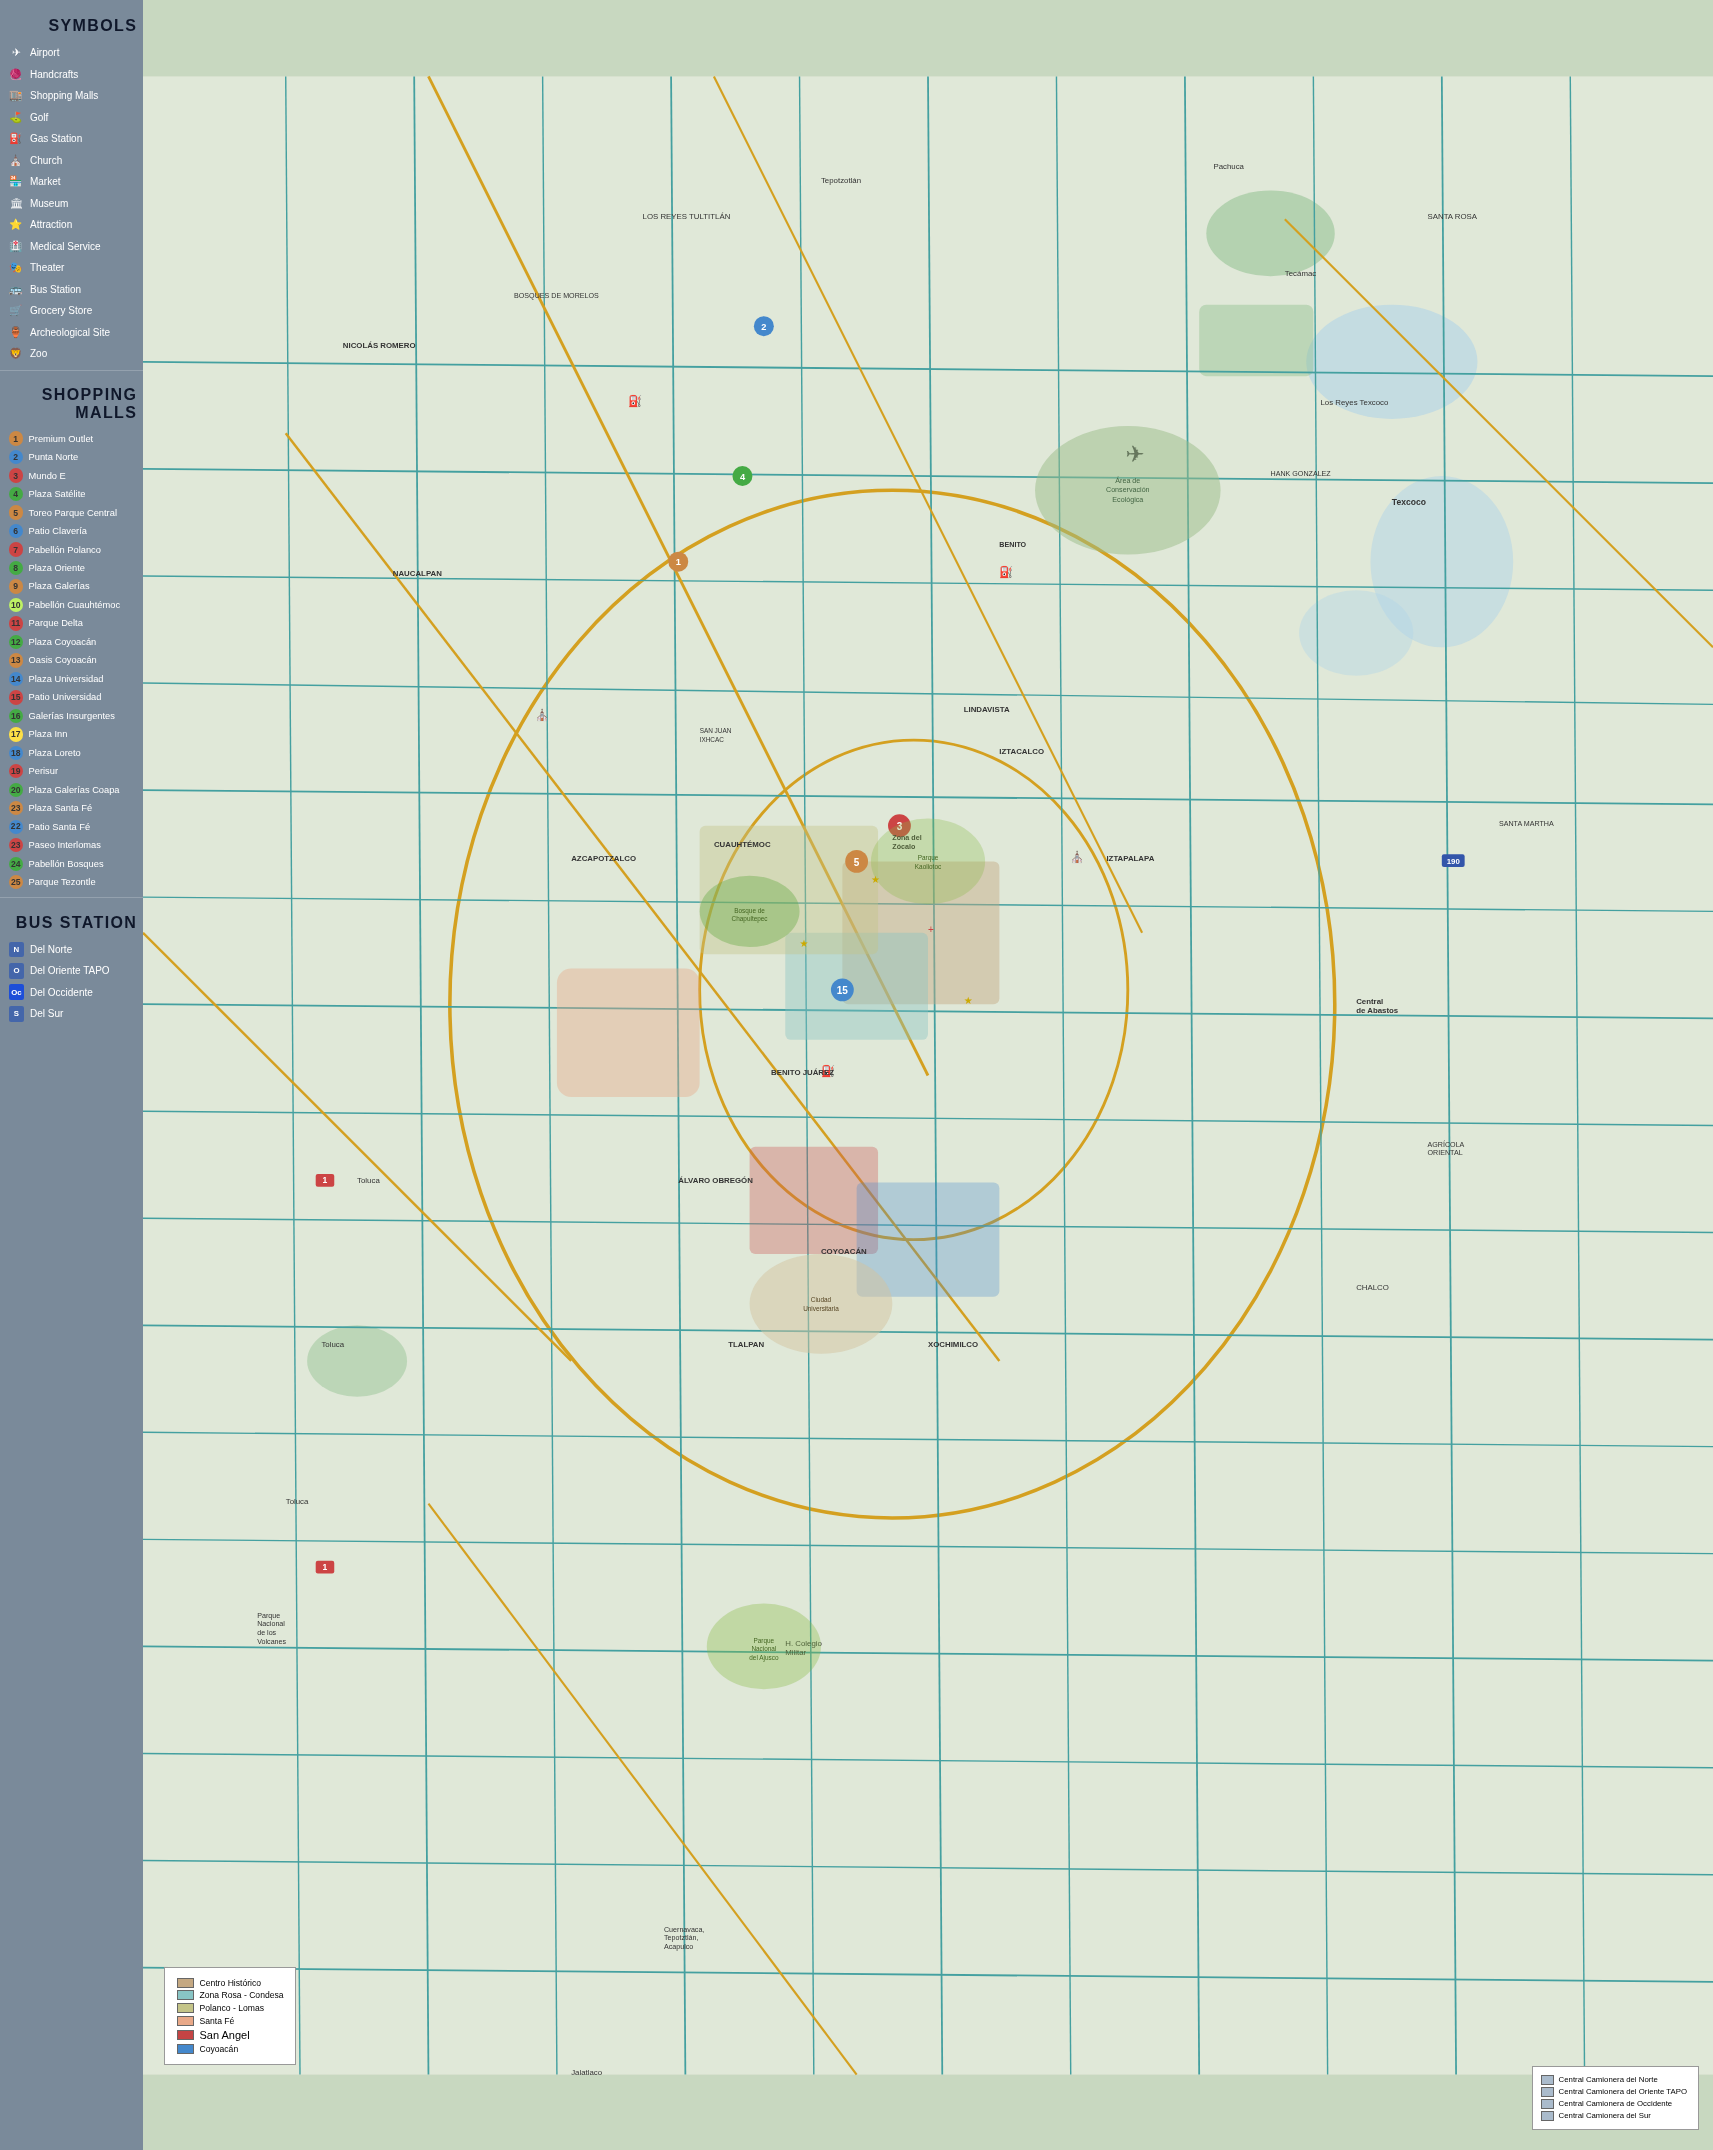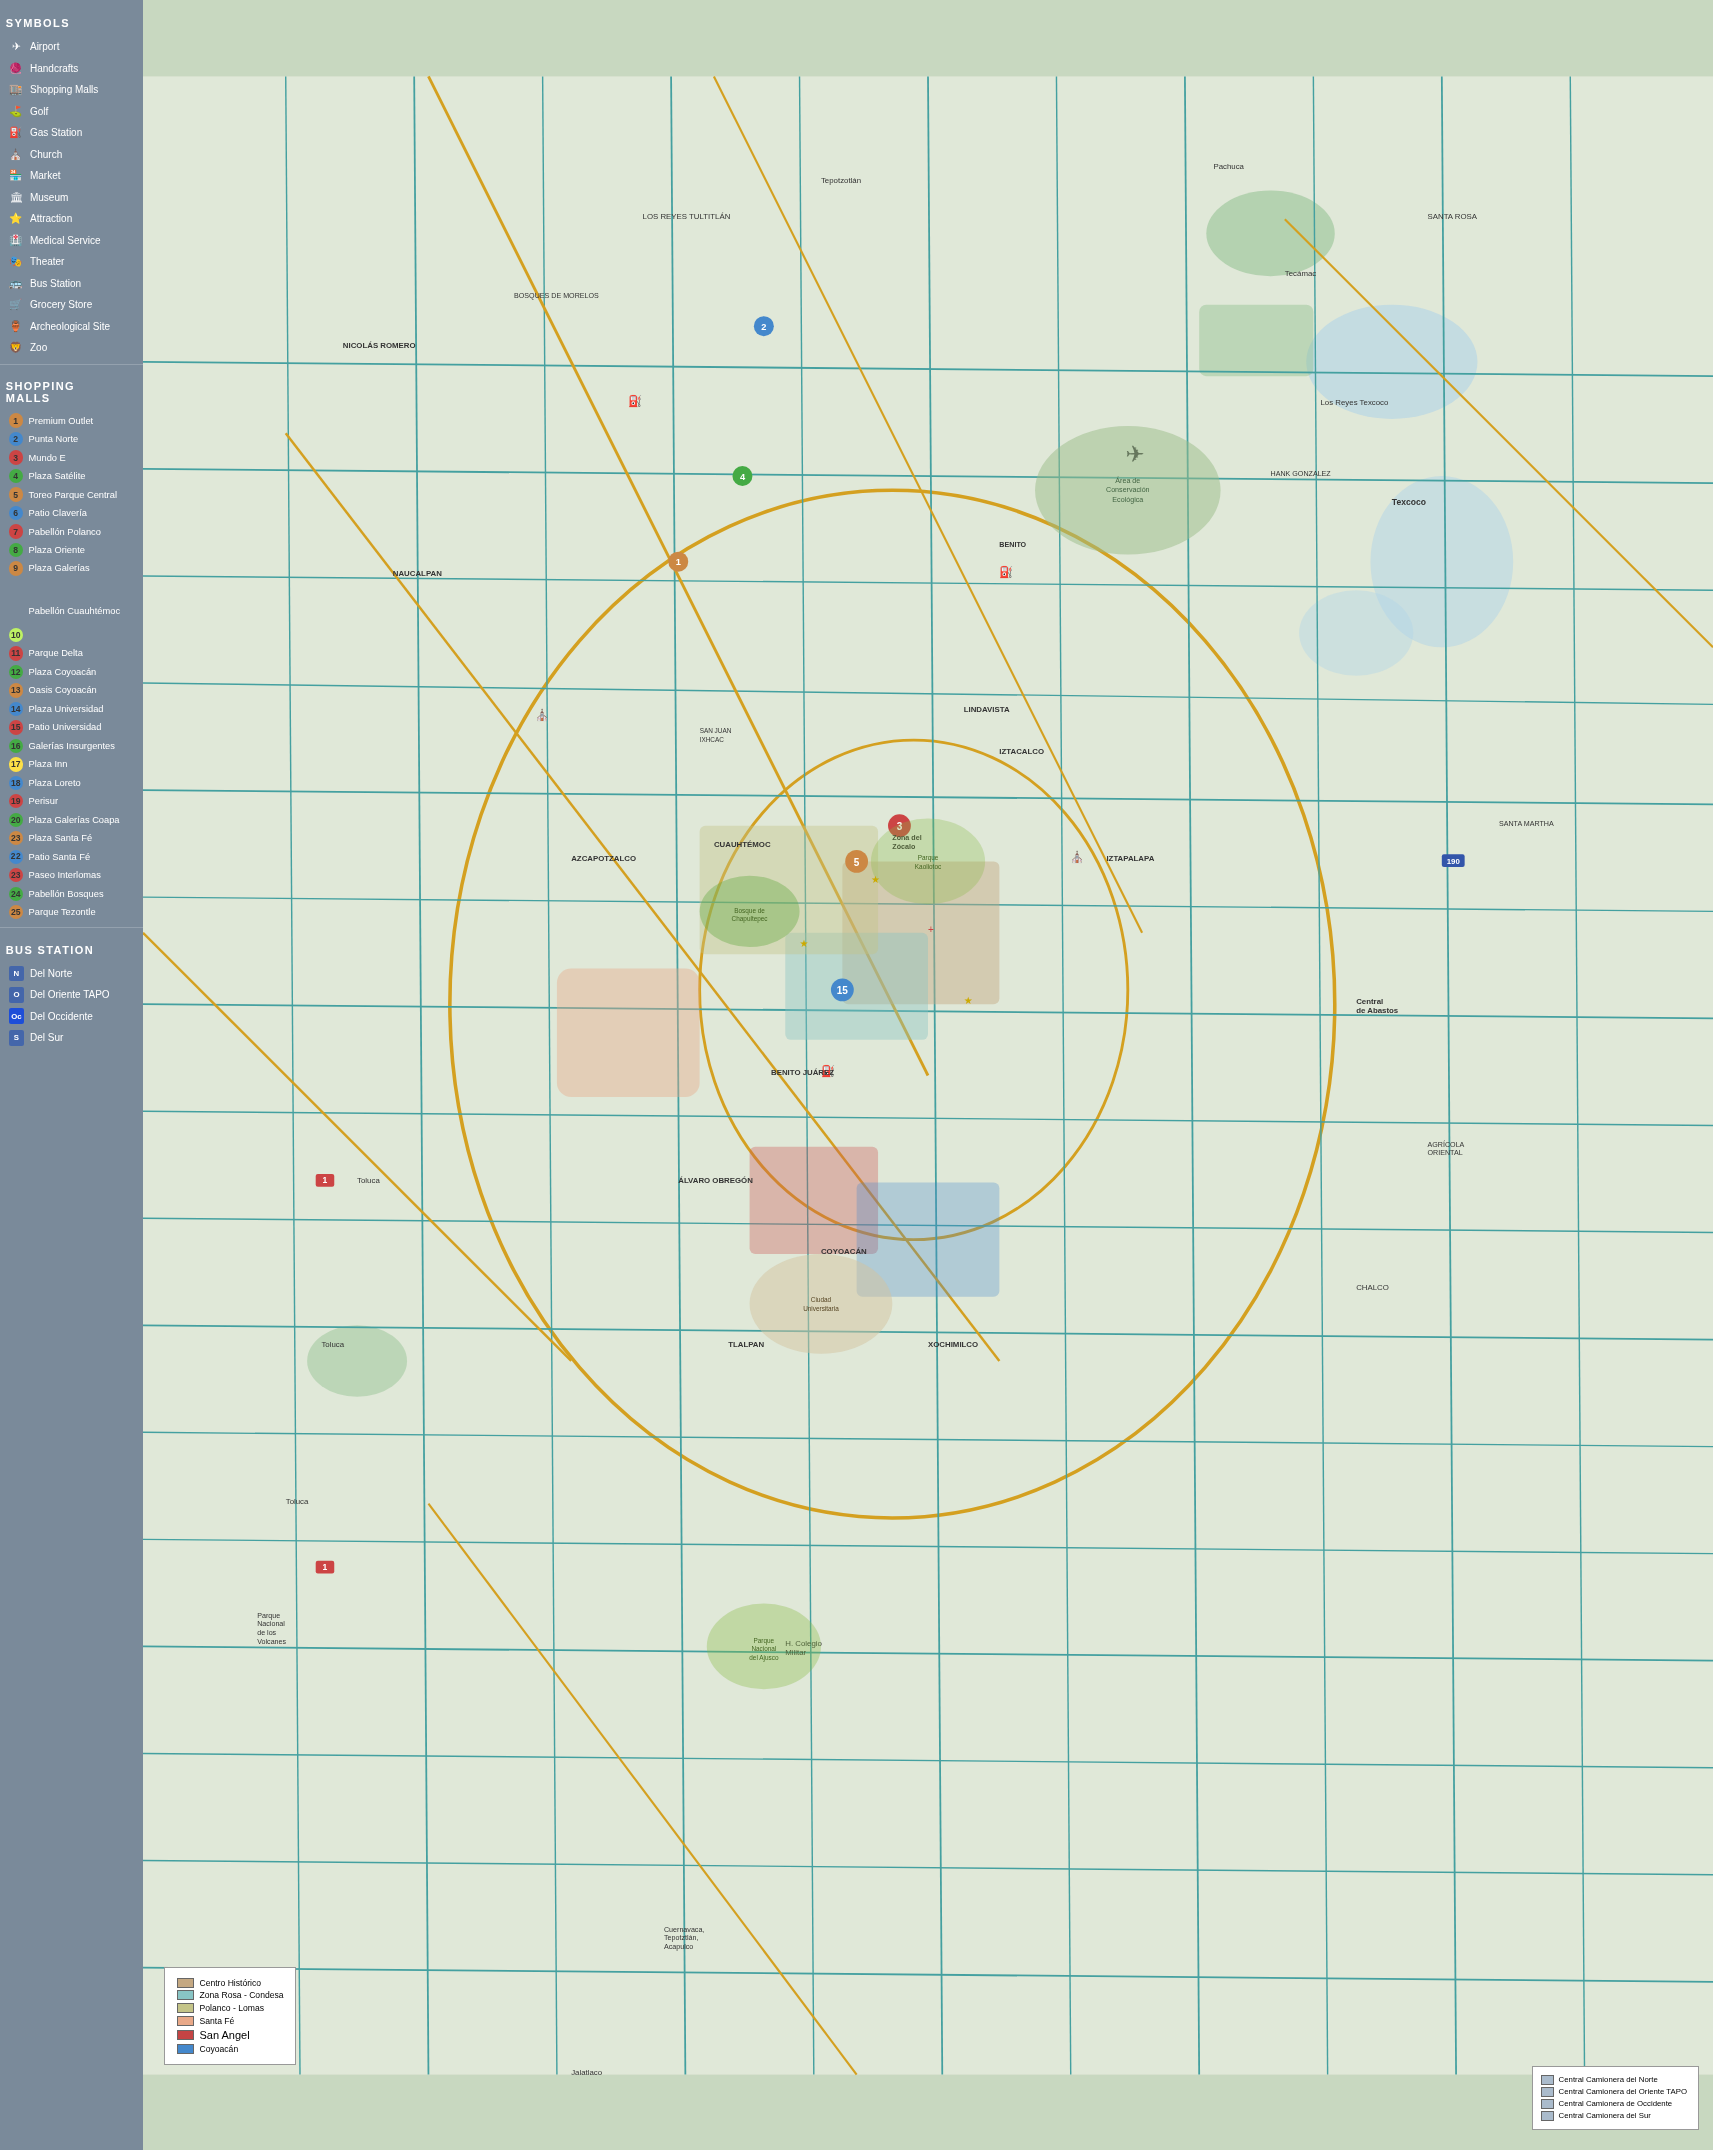--- a/index.html
+++ b/index.html
@@ -16,26 +16,26 @@
       width: 143px;
       min-width: 143px;
       background: #7a8a9a;
       color: white;
       padding: 7.1px 0;
       display: flex;
       flex-direction: column;
     }
 
     .section-title {
-      text-align: left;
-      font-size: 11px;
+      text-align: right;
+      font-size: 16px;
       font-weight: bold;
       letter-spacing: 1.4px;
       padding: 10px 5.7px 7.1px;
-      color: #ffffff;
+      color: #0f172a;
     }
 
     .symbol-item {
       display: flex;
       align-items: center;
       padding: 2.9px 8.6px;
       font-size: 10px;
       color: white;
       cursor: pointer;
     }
@@ -293,21 +293,21 @@
       </div>
       <div class="mall-item">
         <span class="mall-icon" style="background: rgb(68, 170, 68);">8</span>
         <span>Plaza Oriente</span>
       </div>
       <div class="mall-item">
         <span class="mall-icon" style="background: rgb(204, 136, 68);">9</span>
         <span>Plaza Galerías</span>
       </div>
       <div class="mall-item">
-        <span class="mall-icon" style="background: #bef264; margin-top: 48px;">10</span>
+        <span class="mall-icon" style="background: #bef264;">10</span>
         <span>Pabellón Cuauhtémoc</span>
       </div>
       <div class="mall-item">
         <span class="mall-icon" style="background: rgb(204, 68, 68);">11</span>
         <span>Parque Delta</span>
       </div>
       <div class="mall-item">
         <span class="mall-icon" style="background: rgb(68, 170, 68);">12</span>
         <span>Plaza Coyoacán</span>
       </div>

